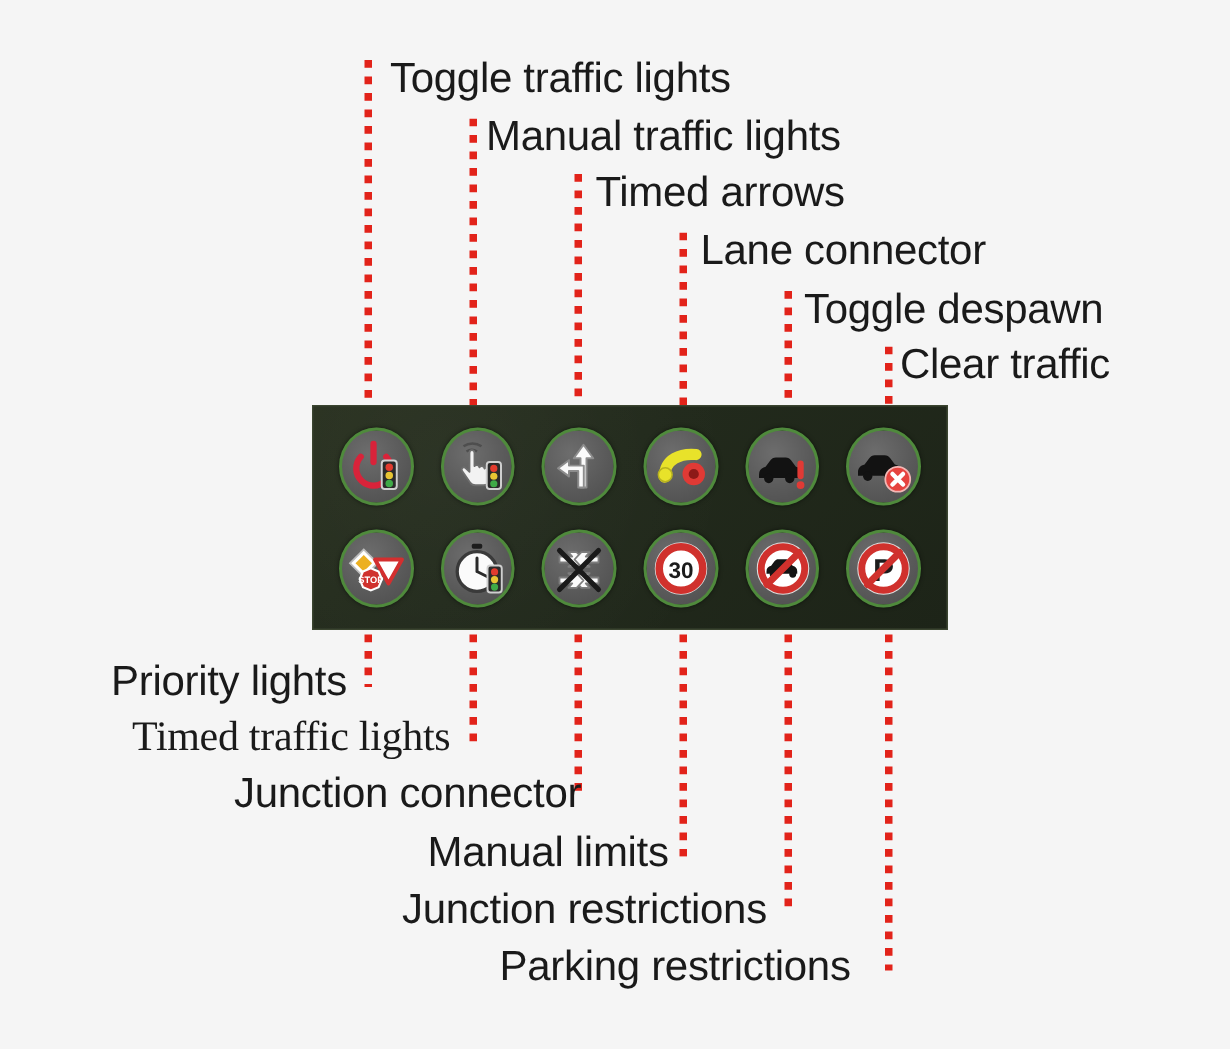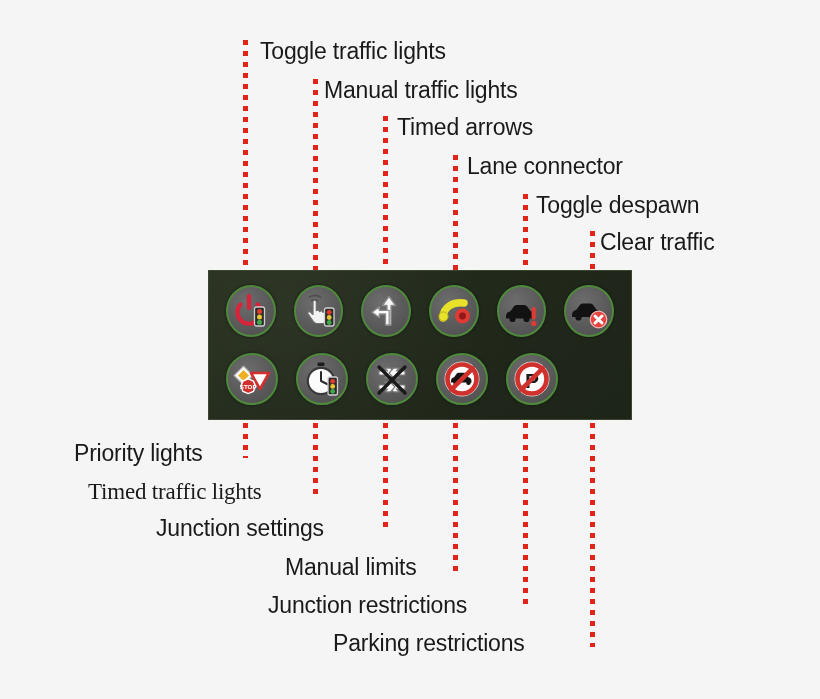--- a/index.html
+++ b/index.html
@@ -58,21 +58,21 @@
     display: flex;
     align-items: center;
     justify-content: center;
     box-shadow: 0 0 3px rgba(0,0,0,0.55);
   }
   .tool-btn svg { display:block; }
 
   
   .label {
     position: absolute;
-    font-size: 23px;
+    font-size: 28px;
     line-height: 25px;
     color: #1a1a1a;
     white-space: nowrap;
     letter-spacing: -0.2px;
   }
 
   
   .leader {
     position: absolute;
     width: 5px;
@@ -103,21 +103,21 @@
 
   <div id="labels">
       <div class="label" style="left: 260px; top: 39px;">Toggle traffic lights</div>
       <div class="label" style="left: 324px; top: 78px;">Manual traffic lights</div>
       <div class="label" style="left: 397px; top: 115px;">Timed arrows</div>
       <div class="label" style="left: 467px; top: 154px;">Lane connector</div>
       <div class="label" style="left: 536px; top: 193px;">Toggle despawn</div>
       <div class="label" style="left: 600px; top: 230px;">Clear traffic</div>
       <div class="label" style="left: 74px; top: 441px;">Priority lights</div>
       <div class="label" style="left: 88px; top: 479px; font-family: Liberation Serif, serif;">Timed traffic lights</div>
-      <div class="label" style="left: 156px; top: 516px;">Junction settings</div>
+      <div class="label" style="left: 156px; top: 516px;">Junction connector</div>
       <div class="label" style="left: 285px; top: 555px;">Manual limits</div>
       <div class="label" style="left: 268px; top: 593px;">Junction restrictions</div>
       <div class="label" style="left: 333px; top: 631px;">Parking restrictions</div>
     </div>
 
   <div class="toolbar">
 
     <div class="toolbar-row">
 
       <div class="tool-btn">
@@ -242,20 +242,29 @@
           <g fill="#fafafa" stroke="#7d7d7d" stroke-width="1.2" stroke-linejoin="round">
             <path d="M7 12 h8.5 l-2.6-2.9 h5.5 L23 14 l-4.6 4.9 h-5.5 l2.6-2.9 H7 z"></path>
             <path d="M33 12 h-8.5 l2.6-2.9 h-5.5 L17 14 l4.6 4.9 h5.5 l-2.6-2.9 H33 z" transform="translate(0,14)"></path>
             <path d="M7 26 h8.5 l-2.6-2.9 h5.5 L23 28 l-4.6 4.9 h-5.5 l2.6-2.9 H7 z"></path>
             <path d="M33 26 h-8.5 l2.6-2.9 h-5.5 L17 28 l4.6 4.9 h5.5 l-2.6-2.9 H33 z" transform="translate(0,-14)"></path>
           </g>
           <path d="M7 8 L33 34 M33 8 L7 34" stroke="#1a1a1a" stroke-width="3.4" stroke-linecap="round"></path>
         </svg>
       </div>
 
+      <div class="tool-btn">
+        <svg width="40" height="40" viewBox="0 0 40 40">
+          <g>
+            <circle cx="20" cy="20" r="17" fill="#ffffff" stroke="#dddddd" stroke-width="1"></circle>
+            <circle cx="20" cy="20" r="14.5" fill="none" stroke="#d0312d" stroke-width="5"></circle>
+            <text id="speed-limit-text" x="20" y="26.5" font-family="'Liberation Sans', sans-serif" font-size="15" font-weight="bold" fill="#1c1c1c" text-anchor="middle">30</text>
+          </g>
+        </svg>
+      </div>
 
       <div class="tool-btn">
         <svg width="40" height="40" viewBox="0 0 40 40">
           <g>
             <circle cx="20" cy="20" r="17" fill="#ffffff" stroke="#dddddd" stroke-width="1"></circle>
             <circle cx="20" cy="20" r="14.5" fill="none" stroke="#d0312d" stroke-width="4.6"></circle>
             <g fill="#141414">
               <path d="M9 22 c0-2.1 1.1-3.3 3.1-3.8 l2.2-3 c.7-1 1.5-1.4 2.7-1.4 h4.5 c1.2 0 2 .4 2.7 1.4 l2.2 3 c2 .5 3.1 1.7 3.1 3.8 v1.5 h-20.5 z"></path>
               <circle cx="13.5" cy="23.8" r="2.3"></circle>
               <circle cx="26.5" cy="23.8" r="2.3"></circle>

